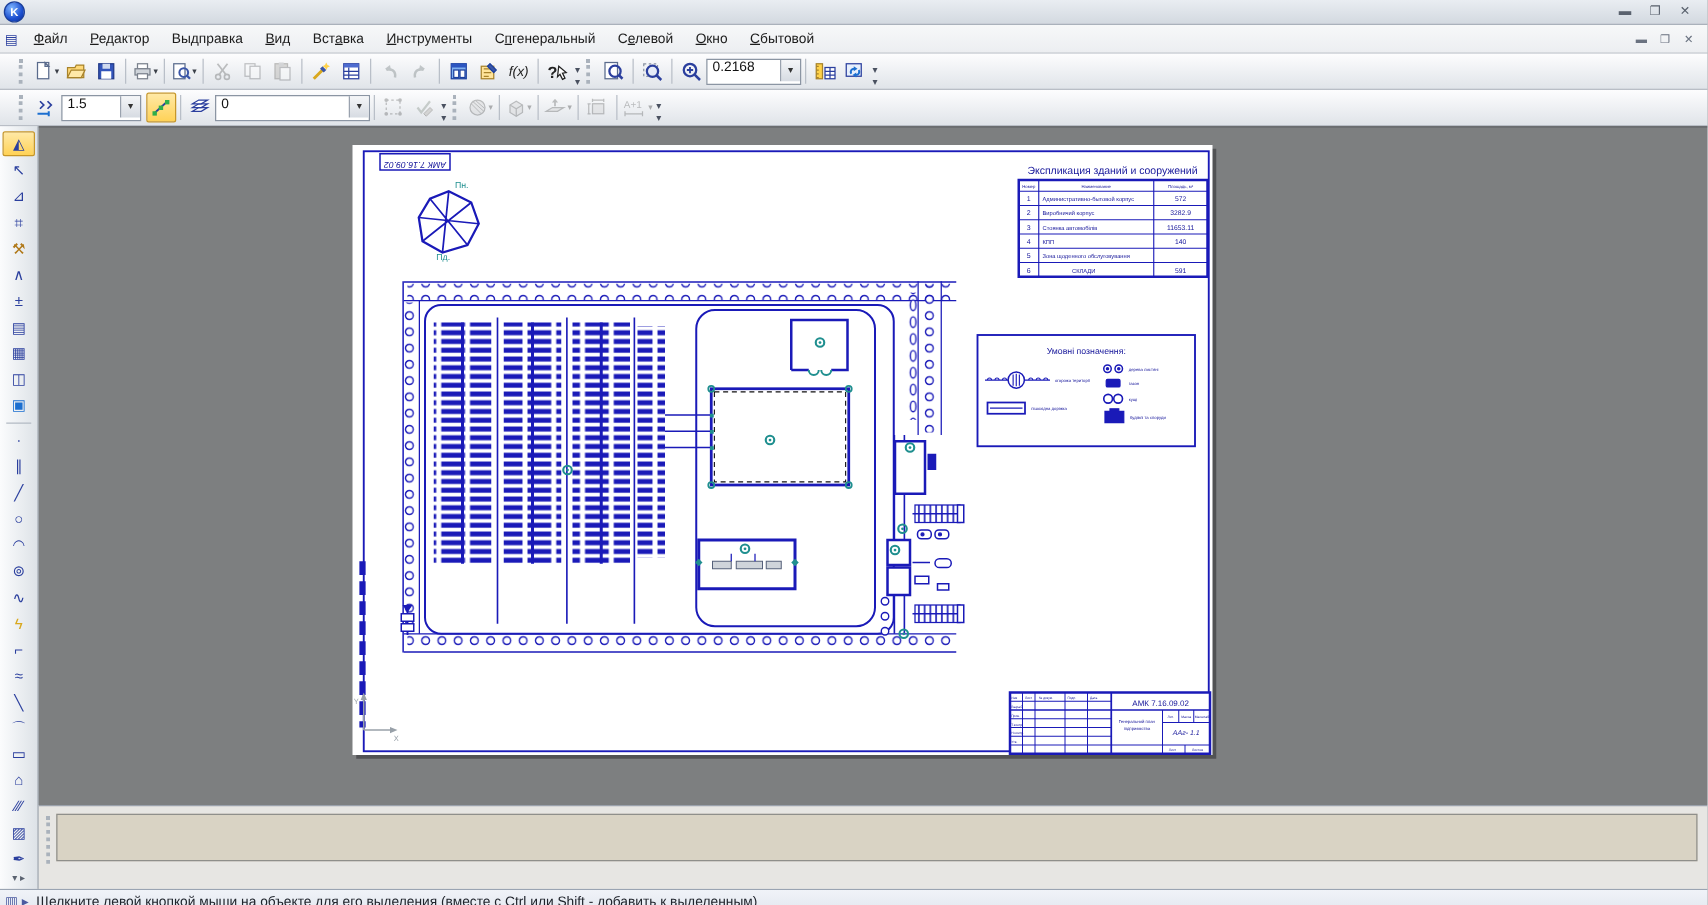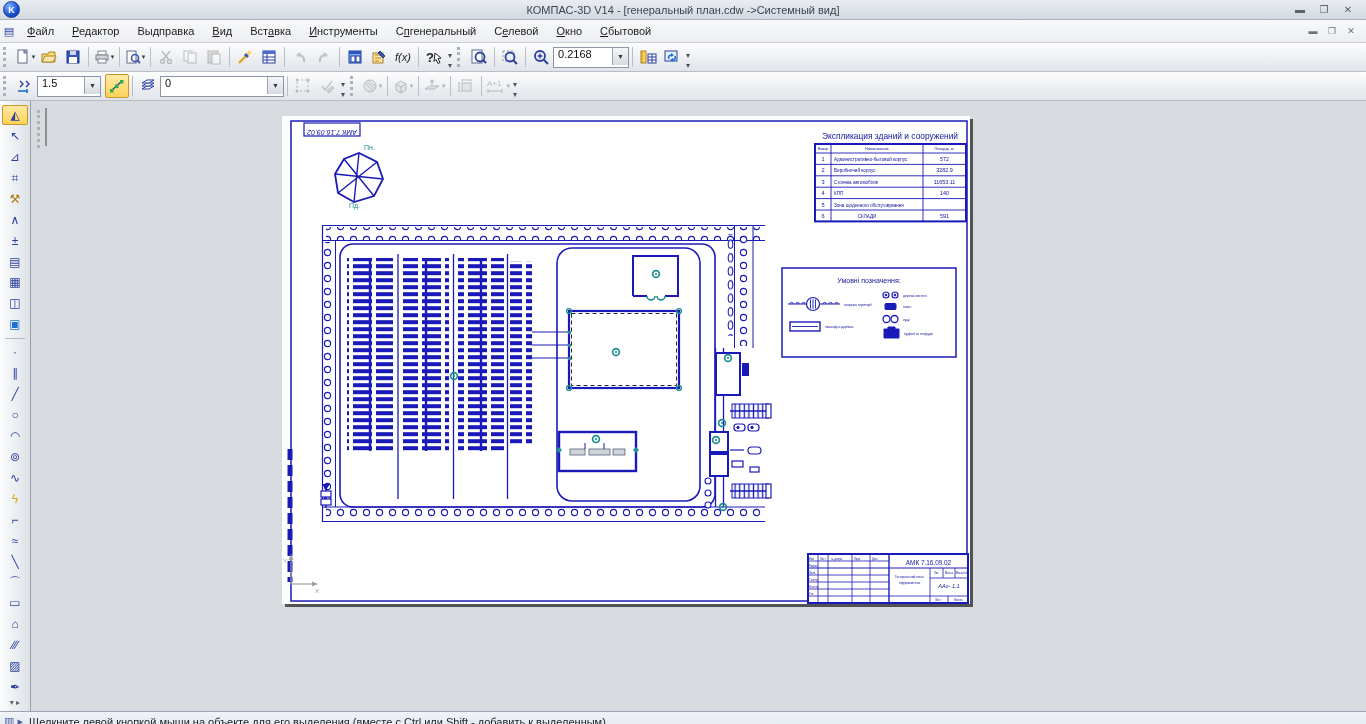--- a/index.html
+++ b/index.html
@@ -16,21 +16,21 @@
   
   #menubar{height:22px;background:linear-gradient(#f7f8f9,#eceef1);border-bottom:1px solid #c9cdd4;
     display:flex;align-items:center;font-size:11px;color:#1c1c1c}
   #menubar .doc-ic{width:18px;text-align:center;font-size:11px;color:#2b3f9e}
   .menu-item{padding:3px 9px}
   .menu-item u{text-decoration:underline}
   .childbtns{margin-left:auto;display:flex;gap:5px;padding-right:8px}
   .childbtn{width:14px;height:11px;color:#6a7280;font-size:9px;line-height:11px;text-align:center}
   
   .toolbar{height:28px;background:linear-gradient(#fdfdfe,#e0e4e9);border-bottom:1px solid #b9bec6;
-    display:flex;align-items:center;padding-left:0}
+    display:flex;align-items:center;padding-left:12px}
   .grip{width:3px;height:20px;border-left:3px dotted #aab2bc;margin:0 4px 0 3px}
   .vsep{width:1px;height:20px;background:#b9bfc8;margin:0 3px}
   .tbtn{min-width:22px;height:22px;display:flex;align-items:center;justify-content:center;border:1px solid transparent;border-radius:2px;position:relative}
   .tbtn svg{display:block}
   .dis{opacity:.38;filter:grayscale(.9)}
   .dd{font-size:7px;color:#3a3f48;margin-left:1px}
   .ovf{font-size:8px;color:#4a5160;margin:0 2px;align-self:flex-end;line-height:10px}
   .toggled{background:linear-gradient(#ffe9a6,#ffd257);border:1px solid #c79728}
   .combo{display:flex;align-items:flex-start;background:#fff;border:1px solid #8b95a3;height:19px;font-size:11px;color:#111;padding-left:4px}
   .combo .cval{flex:1}
@@ -38,39 +38,38 @@
     border-left:1px solid #9aa2ae;display:flex;align-items:center;justify-content:center;font-size:7px;color:#333}
   .glyph{font-size:13px;color:#2b3f9e;line-height:1}
   
   #main{display:flex;height:610px}
   #leftpanel{width:30px;background:linear-gradient(90deg,#fbfcfd,#dde2e7);border-right:1px solid #9aa1ab;
     display:flex;flex-direction:column;align-items:center;padding-top:4px}
   .ptool{width:24px;height:20px;display:flex;align-items:center;justify-content:center;border:1px solid transparent;border-radius:2px;margin-bottom:1px}
   .ptool .glyph{font-size:12px}
   .ptool.active{background:linear-gradient(#ffe9a6,#ffd257);border:1px solid #c79728}
   .hsep{width:20px;height:1px;background:#b3bac3;margin:3px 0}
-  #rightcol{flex:1;display:flex;flex-direction:row}
+  #rightcol{flex:1;display:flex;flex-direction:column}
   #canvas{height:544px;background:#7d7f80;position:relative;border-top:1px solid #5f6164}
   #sheet{position:absolute;left:251px;top:14px;width:688px;height:488px;background:#fff;box-shadow:3px 3px 0 #515254}
   
   #propzone{height:66px;background:#e7e6e3;border-top:1px solid #9aa1ab;position:relative}
   #propgrip{position:absolute;left:6px;top:8px;width:3px;height:38px;border-left:3px dotted #aab2bc}
   #propbar{position:absolute;left:14px;right:8px;top:6px;height:36px;background:#d9d3c4;border:1px solid #8f8f8b}
   #statusbar{height:19px;background:linear-gradient(#f0f3f8,#e2e7ef);border-top:1px solid #9aa4b2;
     display:flex;align-items:center;font-size:11px;color:#20242c;padding-left:4px;gap:6px}
   #statusbar .sic{font-size:11px;color:#4a5aa0}
   .panelhandle{margin-top:auto;margin-bottom:4px;font-size:8px;color:#5a6270}
   text{font-family:"Liberation Sans","DejaVu Sans",sans-serif}
 </style>
 </head>
 <body>
 
 <div id="titlebar">
   <div class="logo">K</div>
-  <div class="apptitle">КОМПАС-3D V14 - [генеральный план.cdw -&gt;Системный вид]</div>
   <div class="winbtns">
     <div class="winbtn">▬</div>
     <div class="winbtn">❐</div>
     <div class="winbtn">✕</div>
   </div>
 </div>
 
 <div id="menubar">
   <span class="doc-ic">▤</span>
   <span class="menu-item"><span></span><u>Ф</u><span>айл</span></span>

